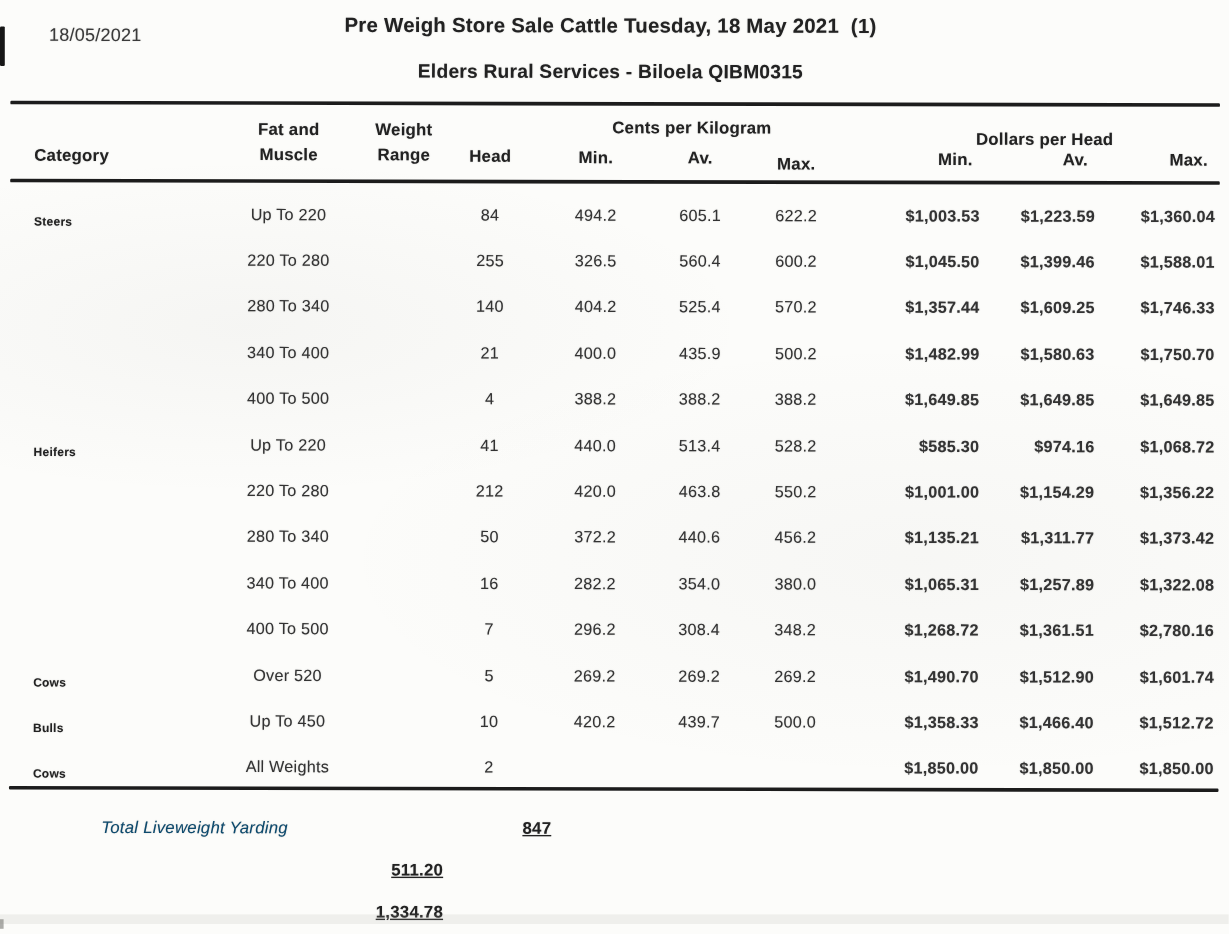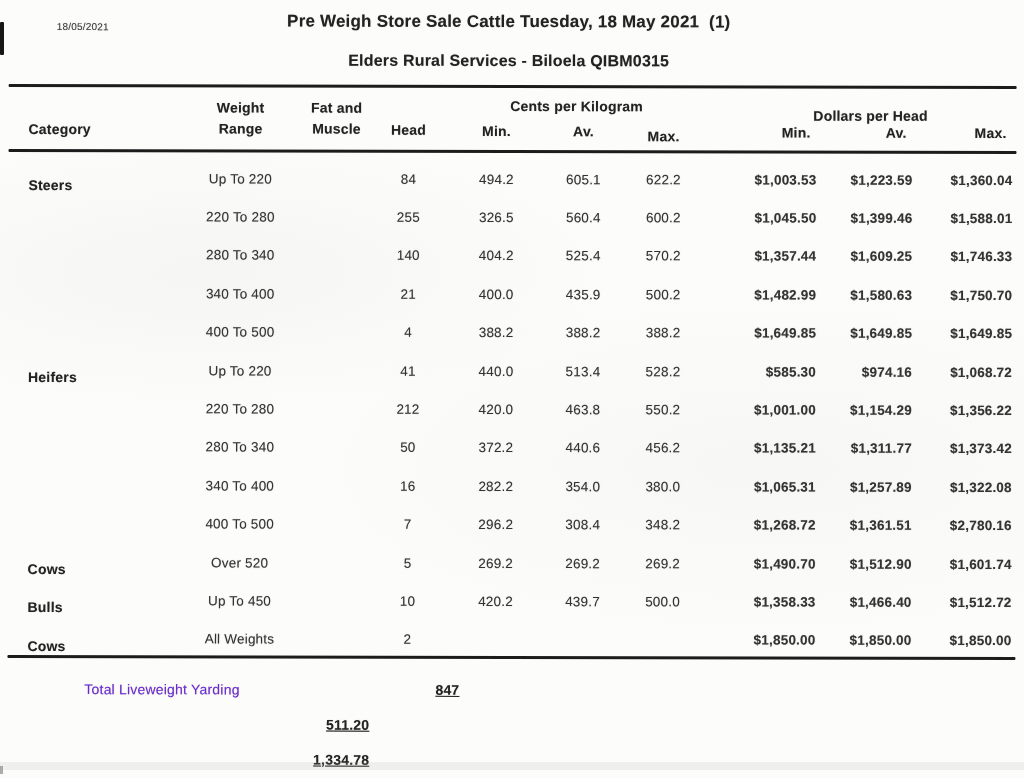--- a/index.html
+++ b/index.html
@@ -10,21 +10,21 @@
       radial-gradient(ellipse 600px 200px at 20% 35%, rgba(120,120,115,0.05), transparent 70%),
       radial-gradient(ellipse 700px 260px at 75% 60%, rgba(120,120,115,0.04), transparent 70%),
       #fcfcfa;
     color:#2f2f2f;
     position:relative;
   }
   .content { position:absolute; inset:0; transform:rotate(0.12deg); }
   .txt { text-shadow:0 0 1px rgba(90,90,90,0.45); letter-spacing:0.2px; }
 
   
-  .report-date { position:absolute; left:56px; top:22px; font-size:10px; color:#3a3a3a; }
+  .report-date { position:absolute; left:40px; top:22px; font-size:15px; color:#3a3a3a; }
   .report-title { position:absolute; left:0; width:1016px; top:12px; text-align:center;
                   font-size:17px; font-weight:bold; color:#222; white-space:pre; }
   .report-subtitle { position:absolute; left:0; width:1016px; top:52px; text-align:center;
                      font-size:16px; font-weight:bold; color:#222; }
 
   .rule { position:absolute; left:8px; width:1008px; height:3px; background:#1c1c1c; border-radius:1px; }
   .rule-top { top:85px; }
   .rule-mid { top:150px; }
   .rule-bottom { top:656px; height:3px; }
 
@@ -43,28 +43,28 @@
   .subrow { display:grid; }
   .grp-cents .subrow { grid-template-columns:104px 70px 90px; margin-top:9px; }
   .grp-dollars .subrow { grid-template-columns:112px 96px 100px; margin-top:1px; }
   .grp-cents .subrow > div { text-align:center; }
   .grp-dollars .subrow > div { text-align:right; padding-right:10px; }
   .sub-off { position:relative; top:5px; }
 
   
   .tbody { position:absolute; top:155px; left:0; width:1016px; height:500px; padding-top:5px; }
   .trow { height:38.4px; align-items:center; font-size:13.5px; color:#333; }
-  .trow .cat { font-weight:bold; color:#222; padding-left:28px; font-size:14px;margin-top:14px; }
+  .trow .cat { font-weight:bold; color:#222; padding-left:28px; font-size:10px;margin-top:14px; }
   .trow .wr, .trow .fm, .trow .hd, .trow .n { text-align:center; }
   .trow .d { text-align:right; padding-right:4px;font-weight:bold; }
 
   
   .summary { position:absolute; top:672px; left:0; width:1016px; }
   .srow { display:grid; grid-template-columns:285px 90px; padding-left:85px; height:35px; align-items:center; font-size:14px; }
-  .srow .slabel { color:#6d28d9; }
+  .srow .slabel { color:#0c4a6e;font-style:italic; }
   .srow .svalue { font-weight:bold; color:#222; text-align:right;text-decoration:underline; }
 
   
   .artifact-left { position:absolute; left:0; top:22px; width:4px; height:33px; background:#161616; border-radius:1px; }
   .artifact-bottom-dot { position:absolute; left:0; top:766px; width:3px; height:8px; background:#8a8a86; opacity:0.7; }
   .artifact-band { position:absolute; left:0; top:762px; width:1024px; height:8px; background:rgba(165,165,158,0.15); }
 </style>
 </head>
 <body>
 
@@ -72,26 +72,26 @@
 
   <div class="report-date txt">18/05/2021</div>
   <div class="report-title txt">Pre Weigh Store Sale Cattle Tuesday, 18 May 2021  (1)</div>
   <div class="report-subtitle txt">Elders Rural Services - Biloela QIBM0315</div>
 
   <div class="rule rule-top"></div>
 
   <div class="thead cols txt">
     <div class="th-bottom th-cat">Category</div>
     <div class="th-stack">
+      <span>Fat and</span>
+      <span>Muscle</span>
+    </div>
+    <div class="th-stack">
       <span>Weight</span>
       <span>Range</span>
-    </div>
-    <div class="th-stack">
-      <span>Fat and</span>
-      <span>Muscle</span>
     </div>
     <div class="th-bottom">Head</div>
     <div class="grp grp-cents">
       <div class="grp-title">Cents per Kilogram</div>
       <div class="subrow">
         <div>Min.</div>
         <div>Av.</div>
         <div class="sub-off">Max.</div>
       </div>
     </div>

